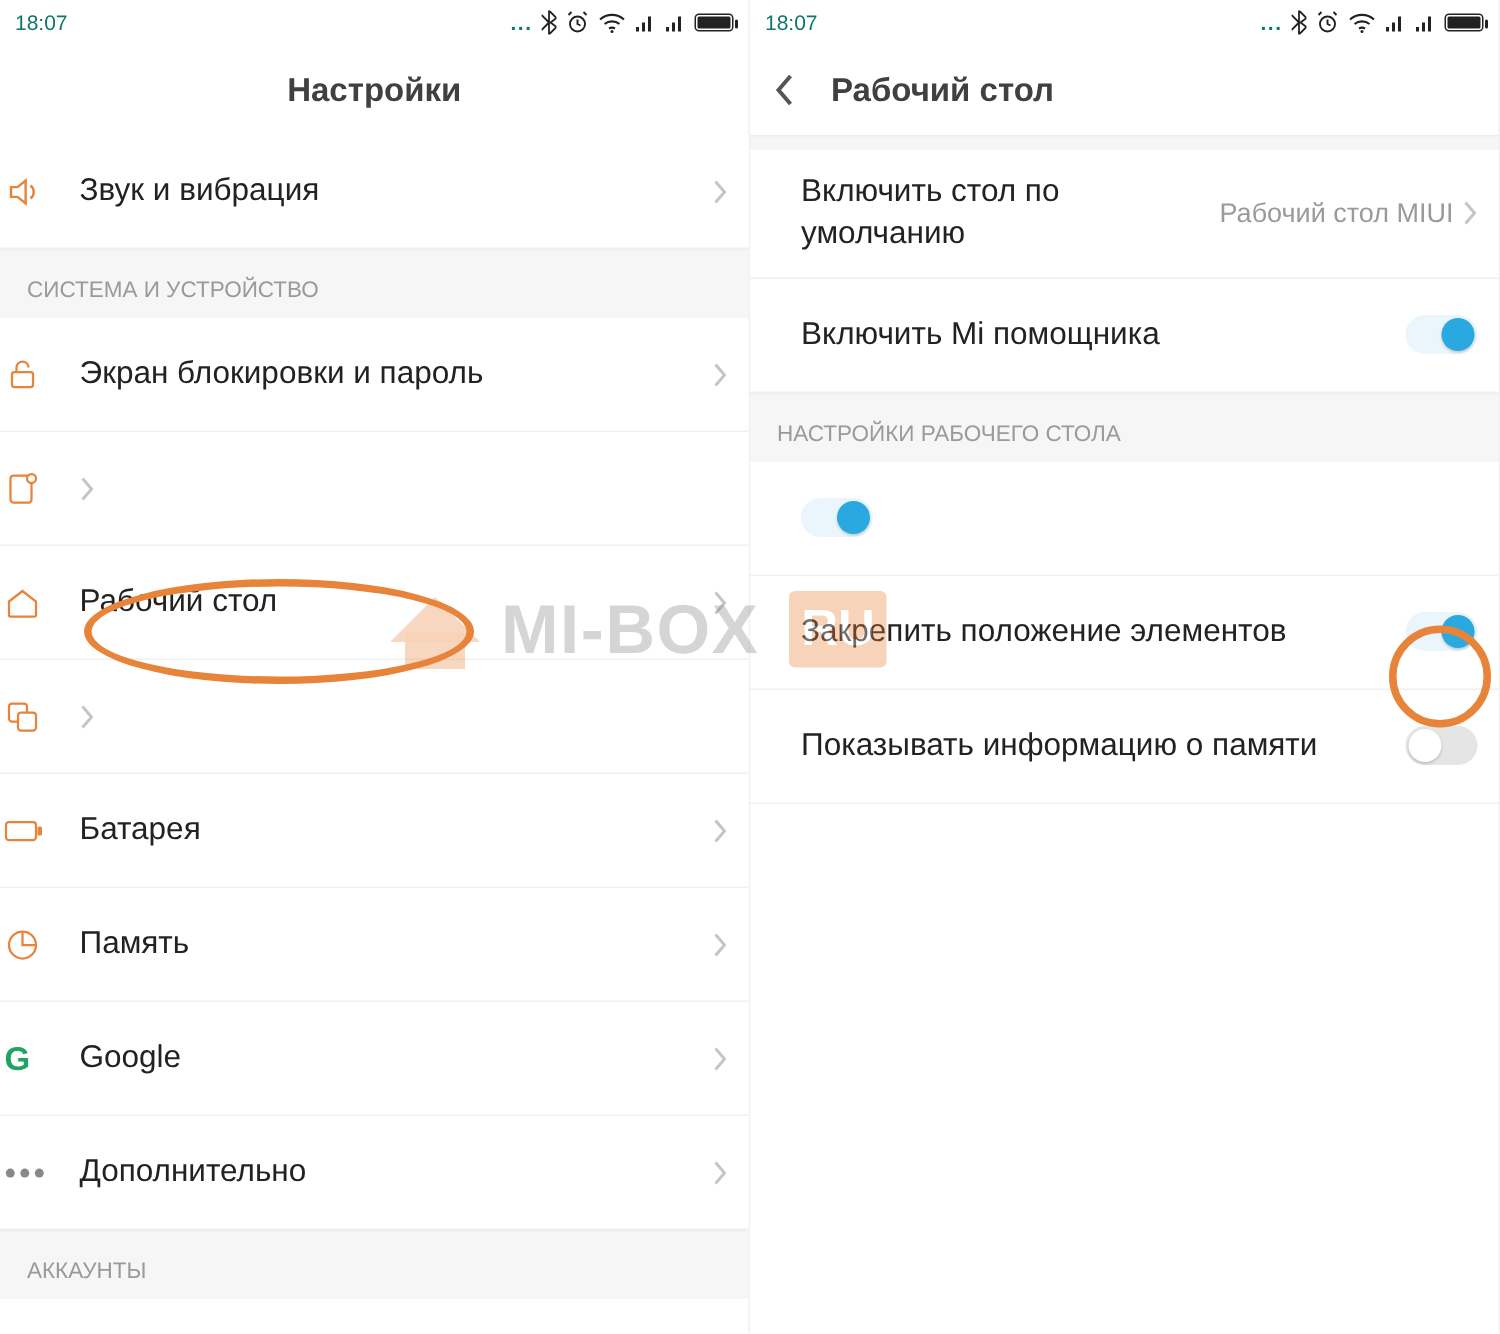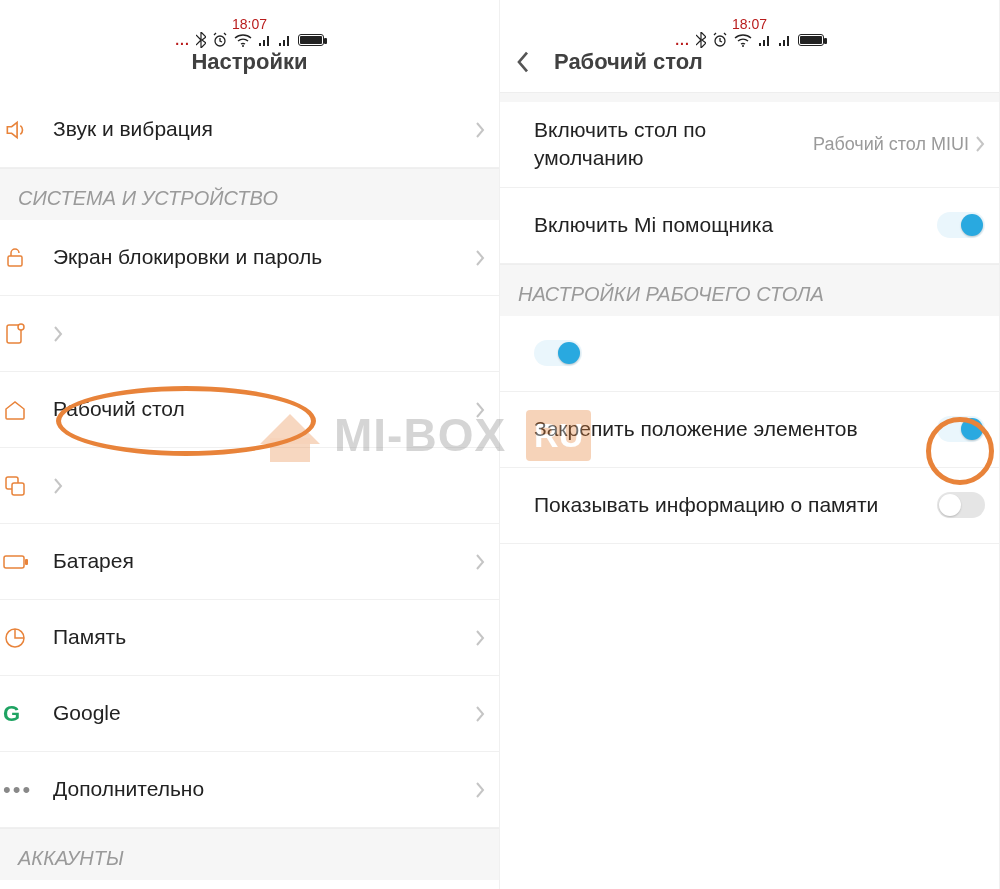--- a/index.html
+++ b/index.html
@@ -20,24 +20,23 @@
     border-right: 1px solid #f0f0f0;
   }
   .screen.left { left: 0; }
   .screen.right { left: 500px; }
 
   .statusbar {
     height: 30px;
     display: flex;
     align-items: center;
     justify-content: space-between;
-    padding: 16px 10px;
+    padding: 1px 10px;
     font-size: 14px;
-    color: #b91c1c;
-    flex-direction: column;
+    color: #0f766e;
   }
   .status-icons { display:flex; align-items:center; gap:6px; font-size:14px; }
   .status-icons .dots { letter-spacing: 1px; font-weight:bold;}
   .battery {
     width: 26px; height: 12px; border:1.5px solid #222; border-radius:3px; position:relative; display:inline-block;
   }
   .battery::after { content:""; position:absolute; right:-4px; top:3px; width:2.5px; height:6px; background:#222; border-radius:1px;}
   .battery .fill { position:absolute; left:1px; top:1px; bottom:1px; right:1px; background:#222; border-radius:1px;}
 
   .header {
@@ -53,24 +52,23 @@
   .header.left-align { justify-content:flex-start; padding-left:54px;}
   .back-btn {
     position:absolute; left:16px; top:50%; transform:translateY(-50%);
     color:#555; cursor:pointer;
   }
   .back-btn svg { width:14px; height:24px; }
 
   .section-label {
     background:#f6f6f6;
     color:#9a9a9a;
-    font-size: 20px;
+    font-size: 15px;
     padding: 18px 18px 10px 18px;
     border-top: 1px solid #eee;
-    font-style: italic;
   }
 
   .row {
     display:flex;
     align-items:center;
     min-height: 76px;
     padding: 14px 14px 14px 3px;
     border-bottom: 1px solid #f0f0f0;
     cursor:pointer;
     background:#fff;
@@ -116,21 +114,21 @@
     position:absolute;
     border: 5px solid #e8833a;
     border-radius:50%;
     pointer-events:none;
     z-index:50;
   }
 
   
   .watermark {
     position:absolute;
-    left: 260px; top: 408px;
+    left: 260px; top: 392px;
     display:flex; align-items:center; gap:14px;
     opacity:0.35;
     pointer-events:none;
     z-index:5;
   }
   .wm-logo {
     width:60px; height:54px; position:relative;
   }
   .wm-house {
     position:absolute; left:0; top:6px;

